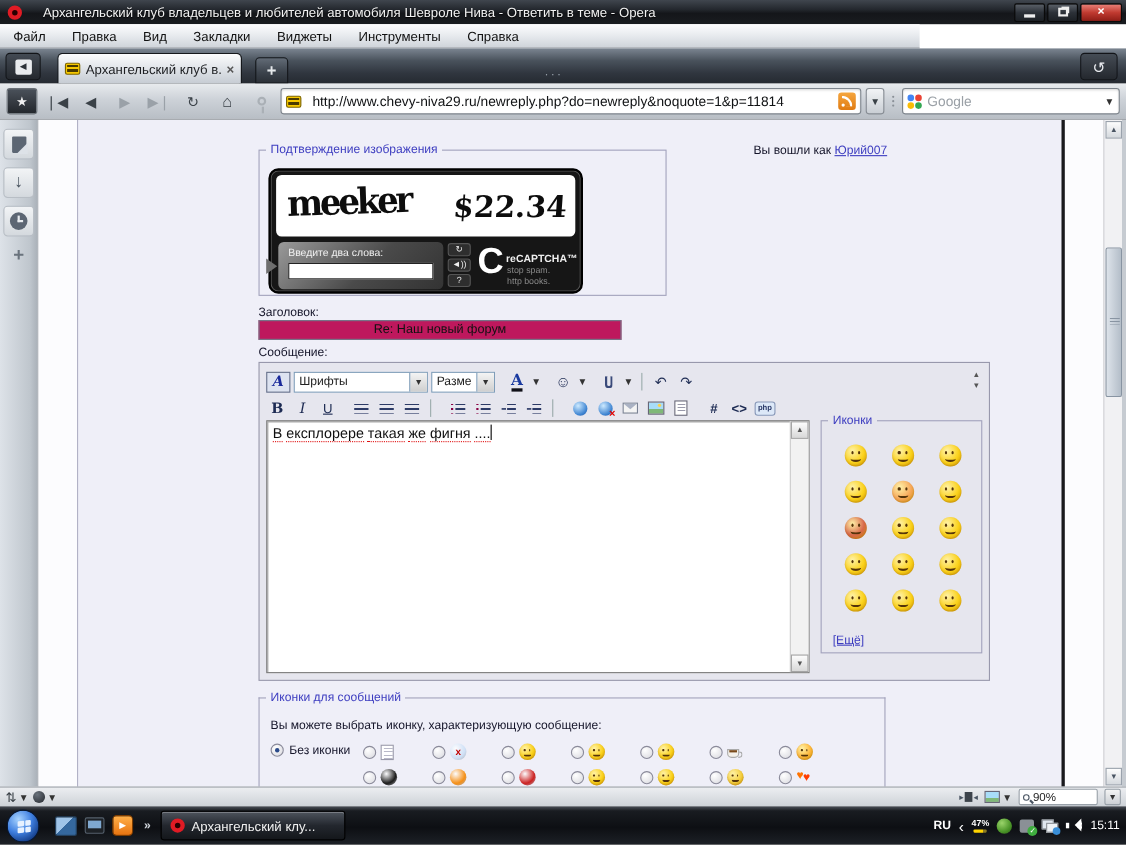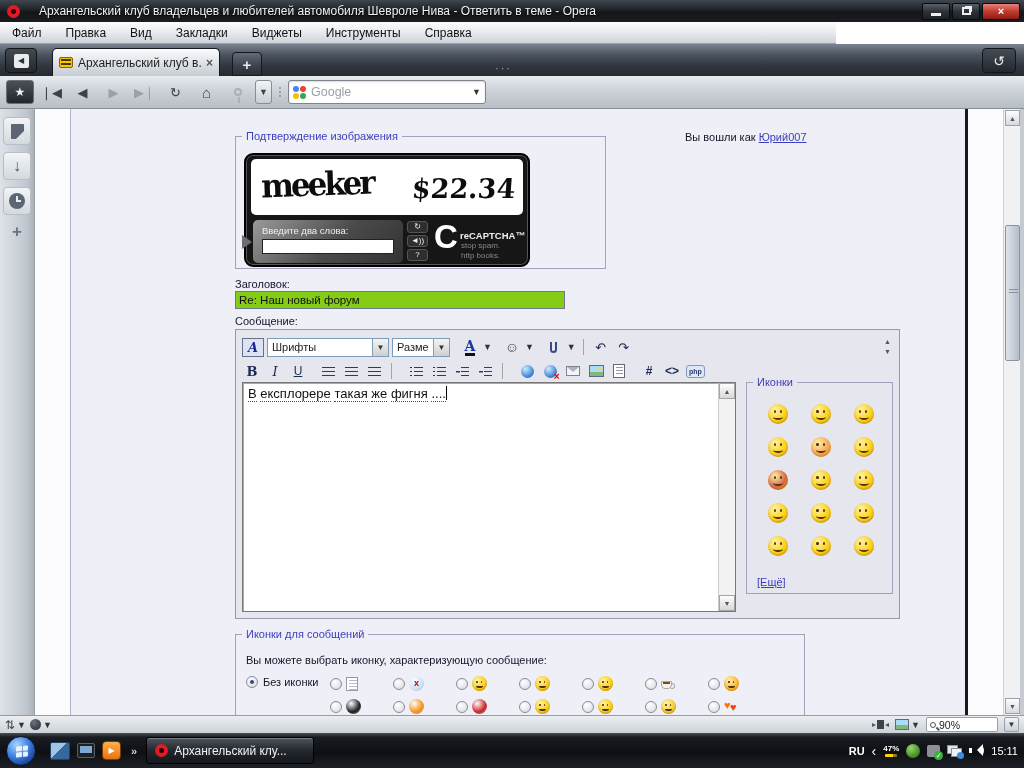--- a/index.html
+++ b/index.html
@@ -125,22 +125,22 @@
   .cap-btn{width:21px;height:12px;background:#2e2e2e;border:1px solid #555;border-radius:3px;color:#eee;font-size:8px;
     display:flex;align-items:center;justify-content:center;line-height:1;}
   .cap-logo{position:absolute;left:188px;top:63px;width:92px;height:46px;color:#fff;}
   .cap-c{position:absolute;left:0;top:2px;font-size:33px;font-weight:bold;line-height:1;color:#fff;}
   .cap-brand{position:absolute;left:26px;top:12px;font-size:9.5px;font-weight:bold;color:#efefef;white-space:nowrap;}
   .cap-tag{position:absolute;left:27px;top:23px;font-size:8px;color:#8a8a8a;line-height:1.25;}
 
   .login-line{left:650px;top:22px;font-size:11px;color:#15152a;position:absolute;}
 
   
-  .title-input{position:absolute;left:200px;top:182px;width:330px;height:18px;background:#84cc16;border:1px solid #707a8a;
-    font-size:11.5px;color:#111;padding:2px 3px;}
+  .title-input{position:absolute;left:200px;top:182px;width:330px;height:18px;background:#be185d;border:1px solid #707a8a;
+    font-size:11.5px;color:#111;padding:2px 3px;text-align:center;}
 
   .bigpanel{position:absolute;left:200px;top:220px;width:665px;height:290px;background:#e6e6ee;border:1px solid #9898ac;}
   .toolrow{position:absolute;left:6px;display:flex;align-items:center;gap:3px;height:22px;}
   .toolrow.r1{top:6px;}
   .toolrow.r2{top:30px;}
   .tbtn{min-width:20px;height:19px;display:flex;align-items:center;justify-content:center;color:#1c2a52;padding:0 1px;}
   .tsep{width:1px;height:16px;background:#9aa;margin:0 4px;}
   .gapL{margin-left:7px;}
   .dd{height:19px;background:#fff;border:1px solid #7f9db9;display:flex;align-items:center;font-size:11px;color:#222;
     padding-left:4px;position:relative;}
@@ -334,20 +334,25 @@
     <span class="star-btn">★</span>
     <span class="ab-btn">❘◀</span>
     <span class="ab-btn">◀</span>
     <span class="ab-btn dim">▶</span>
     <span class="ab-btn dim">▶❘</span>
     <span class="ab-btn">↻</span>
     <span class="ab-btn" style="font-size:15px;">⌂</span>
     <span class="ab-btn">
         <span class="key-icon"></span>
       </span>
+    <div class="urlbox">
+      <span class="favicon"></span>
+      <span class="url-text">http://www.chevy-niva29.ru/newreply.php?do=newreply&amp;noquote=1&amp;p=11814</span>
+      <span class="rss"></span>
+    </div>
     <span class="dd-btn">▼</span>
     <span class="splitter">
         <i></i>
         <i></i>
         <i></i>
       </span>
     <div class="searchbox">
       <span class="gicon">
           <i></i>
           <i></i>

